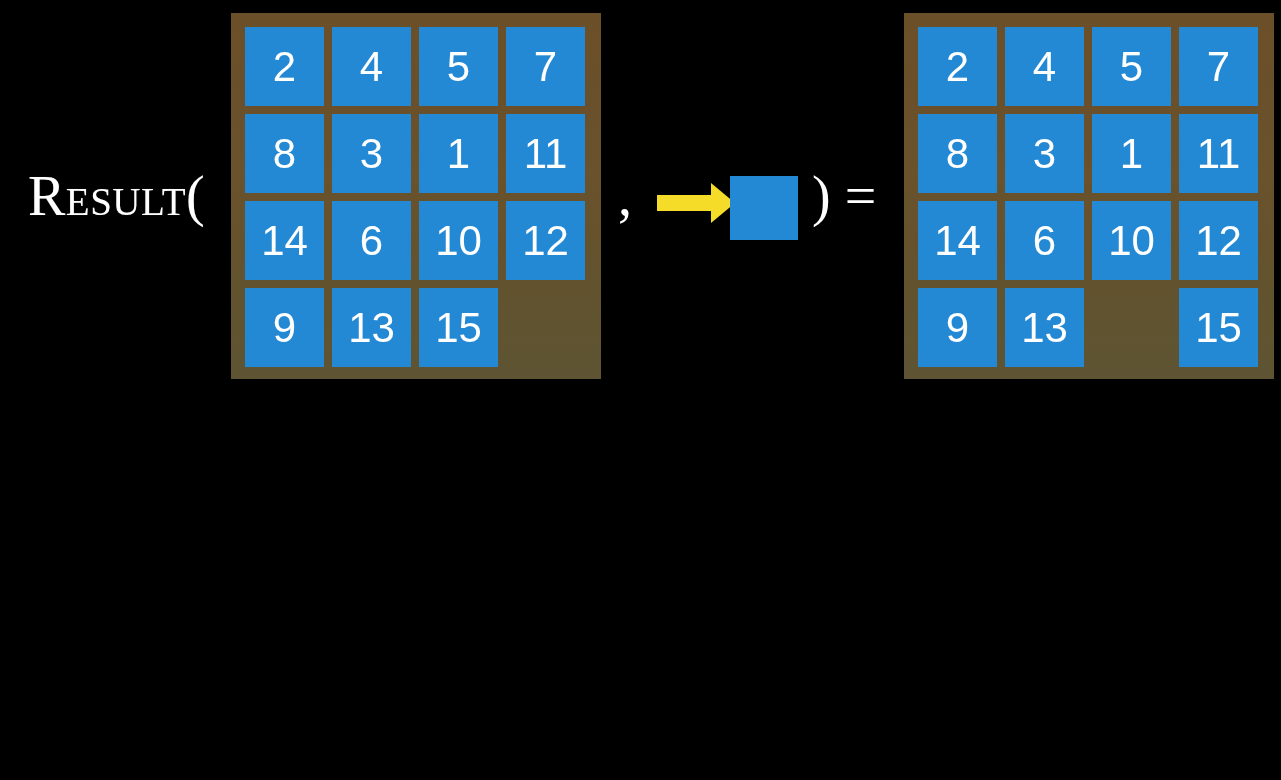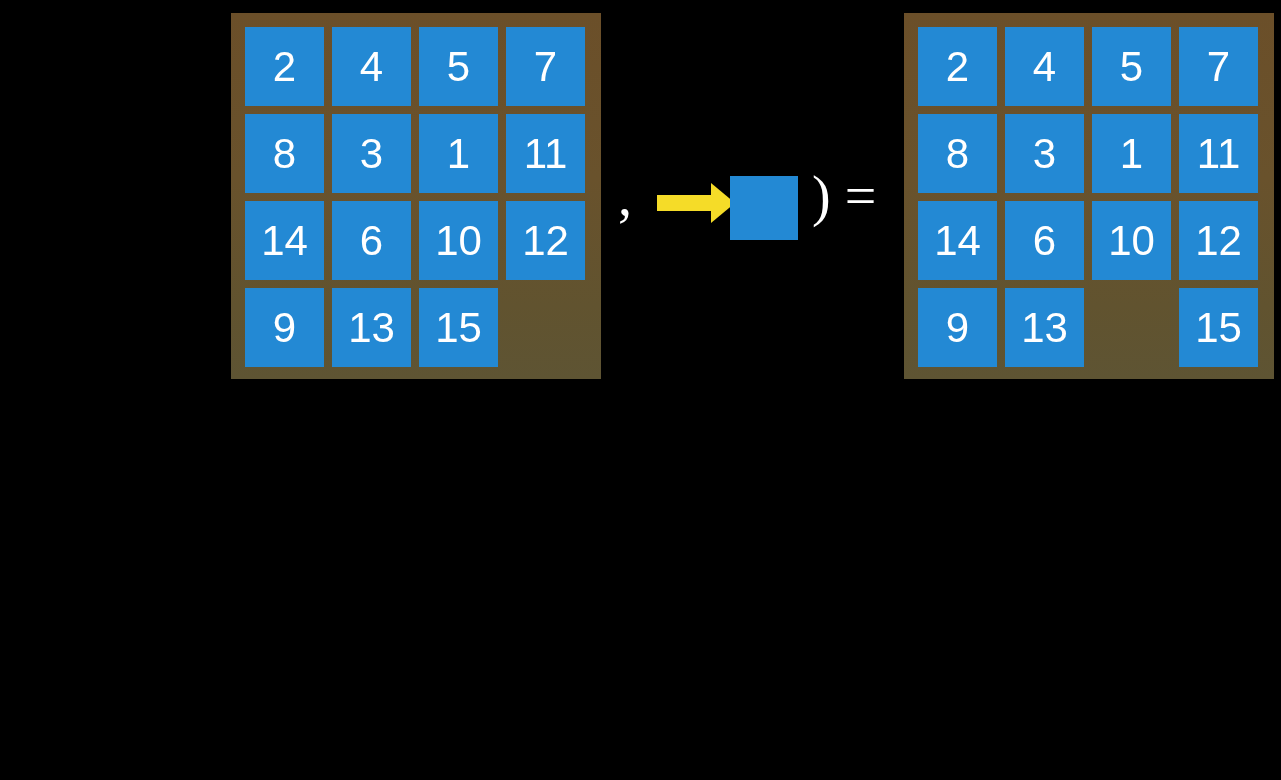--- a/index.html
+++ b/index.html
@@ -117,20 +117,21 @@
     border-left: 24px solid #f5dc28;
   }
 </style>
 </head>
 <body>
 
 <div class="stage">
 
   <div class="row" id="row-0">
 
+    <div class="result-label">Result(</div>
 
     <div class="board" id="b-r0-before" style="left: 231px; top: 13px; width: 370px; height: 366px;">
       <div class="board-inner">
           <div class="tile" style="left: 14px; top: 14px; width: 79px; height: 79px;">2</div>
           <div class="tile" style="left: 101px; top: 14px; width: 79px; height: 79px;">4</div>
           <div class="tile" style="left: 188px; top: 14px; width: 79px; height: 79px;">5</div>
           <div class="tile" style="left: 275px; top: 14px; width: 79px; height: 79px;">7</div>
           <div class="tile" style="left: 14px; top: 101px; width: 79px; height: 79px;">8</div>
           <div class="tile" style="left: 101px; top: 101px; width: 79px; height: 79px;">3</div>
           <div class="tile" style="left: 188px; top: 101px; width: 79px; height: 79px;">1</div>

